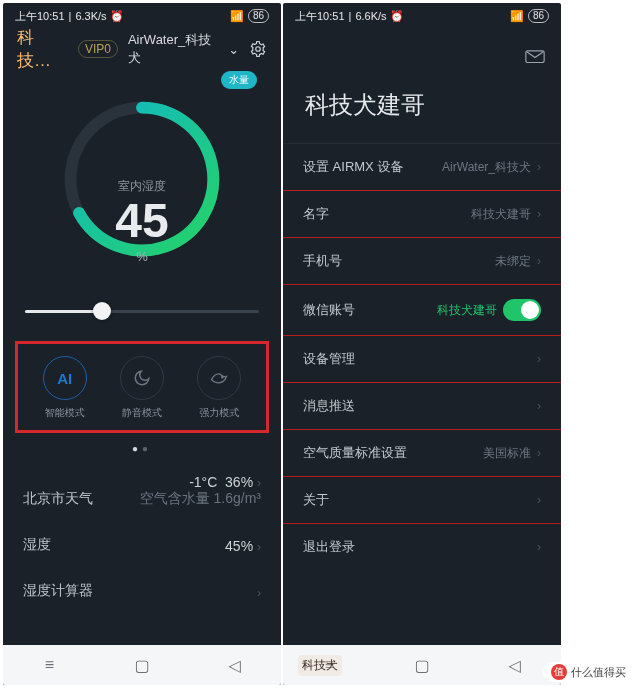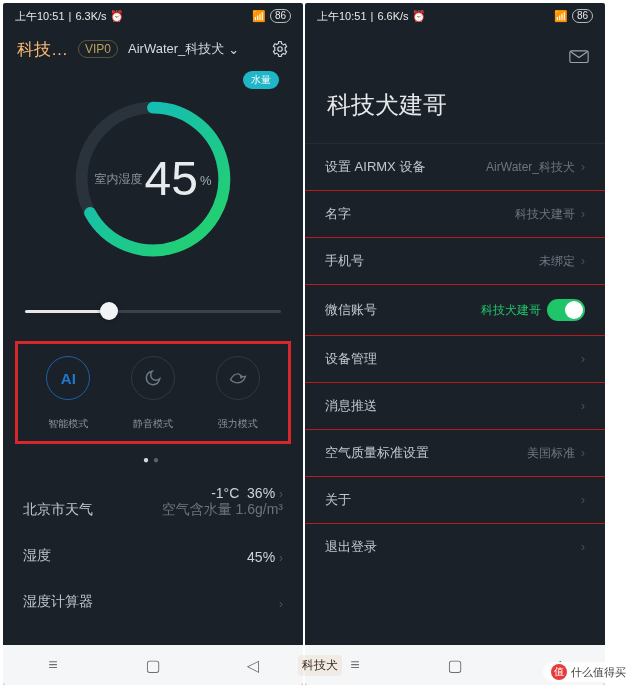--- a/index.html
+++ b/index.html
@@ -1,48 +1,48 @@
 <!DOCTYPE html>
 <html><head>
 <meta charset="utf-8">
 <style>
   *{box-sizing:border-box;margin:0;padding:0;font-family:-apple-system,"PingFang SC","Helvetica Neue",Arial,sans-serif}
   body{background:#fff;width:640px;height:688px;overflow:hidden}
   .wrap{display:flex;width:640px;height:688px;background:#fff;padding:3px}
-  .screen{width:300px;height:682px;background:#1a2129;color:#cfd3d7;position:relative;overflow:hidden;border-radius:2px}
+  .screen{width:278px;height:682px;background:#1a2129;color:#cfd3d7;position:relative;overflow:hidden;border-radius:2px}
   .screen:first-child{margin-right:2px}
   
   .statusbar{height:26px;display:flex;align-items:center;justify-content:space-between;padding:0 12px;font-size:11px;color:#e8e8e8}
   .sb-left{display:flex;gap:4px;align-items:center}
   .sb-right{display:flex;gap:4px;align-items:center}
   .battery-pill{border:1px solid #bbb;border-radius:8px;padding:0 4px;font-size:10px;line-height:12px}
   
   .hdr{height:40px;display:flex;align-items:center;gap:10px;padding:0 14px}
   .hdr-title{font-size:17px;color:#fdba74}
   .vip{font-size:12px;color:#b9a05a;border:1px solid rgba(185,160,90,.4);border-radius:9px;padding:1px 6px}
   .devname{font-size:13px;color:#d8dadd;display:flex;align-items:center;gap:4px}
   .gear{margin-left:auto;width:18px;height:18px;color:#cfd3d7}
   
   .gauge-area{height:220px;display:flex;justify-content:center;align-items:center;position:relative}
   .gauge-ring{position:relative;width:170px;height:170px}
   .gauge-ring svg{width:170px;height:170px}
-  .gauge-center{position:absolute;inset:0;display:flex;justify-content:center;align-items:center;gap:2px}
+  .gauge-center{position:absolute;inset:0;display:flex;flex-direction:column;justify-content:flex-end;align-items:center;gap:2px}
   .gauge-label{font-size:12px;color:#8f969e}
-  .gauge-val{font-size:48px;color:#e8ebee;font-weight:400;line-height:1}
+  .gauge-val{font-size:48px;color:#e8ebee;font-weight:700;line-height:1}
   .gauge-pct{font-size:13px;color:#a7adb4;margin-top:2px}
   .water-badge{position:absolute;top:2px;right:24px;background:#1fb6c8;color:#fff;font-size:10px;padding:2px 8px;border-radius:10px}
   
   .slider-row{padding:10px 22px 8px}
   .slider{height:26px;position:relative}
   .slider-track{position:absolute;left:0;right:0;top:11px;height:3px;background:#3a424c;border-radius:2px}
   .slider-fill{position:absolute;left:0;width:33%;top:11px;height:3px;background:#e6e8ea;border-radius:2px}
   .slider-thumb{position:absolute;left:33%;top:3px;width:18px;height:18px;border-radius:50%;background:#f2f3f4;margin-left:-9px;box-shadow:0 0 4px rgba(0,0,0,.4)}
   
   .mode-box{margin:8px 12px 6px;padding:12px 8px 10px;border:3px solid #d6282c;display:flex;justify-content:space-around}
-  .mode{display:flex;flex-direction:column;align-items:center;gap:17px;width:64px}
+  .mode{display:flex;flex-direction:column;align-items:center;gap:6px;width:64px}
   .mode-circ{width:44px;height:44px;border-radius:50%;border:1px solid #2f3944;display:flex;align-items:center;justify-content:center;color:#6d7884}
   .mode-circ.accent{border-color:#1c5fa8;color:#1e78cf}
   .mode-lbl{font-size:10px;color:#8b939c}
   .dots{text-align:center;font-size:10px;color:#5a636d;letter-spacing:4px;padding:4px 0 6px}
   .dots .on{color:#d5d8db}
   
   .rowL{display:flex;justify-content:space-between;align-items:flex-end;padding:14px 20px;font-size:14px;color:#c0c5cb}
   .rowL .right{color:#cfd3d7;text-align:right}
   .sub{font-size:14px;color:#6a737d}
   .rowL+.rowL{border-top:0}

